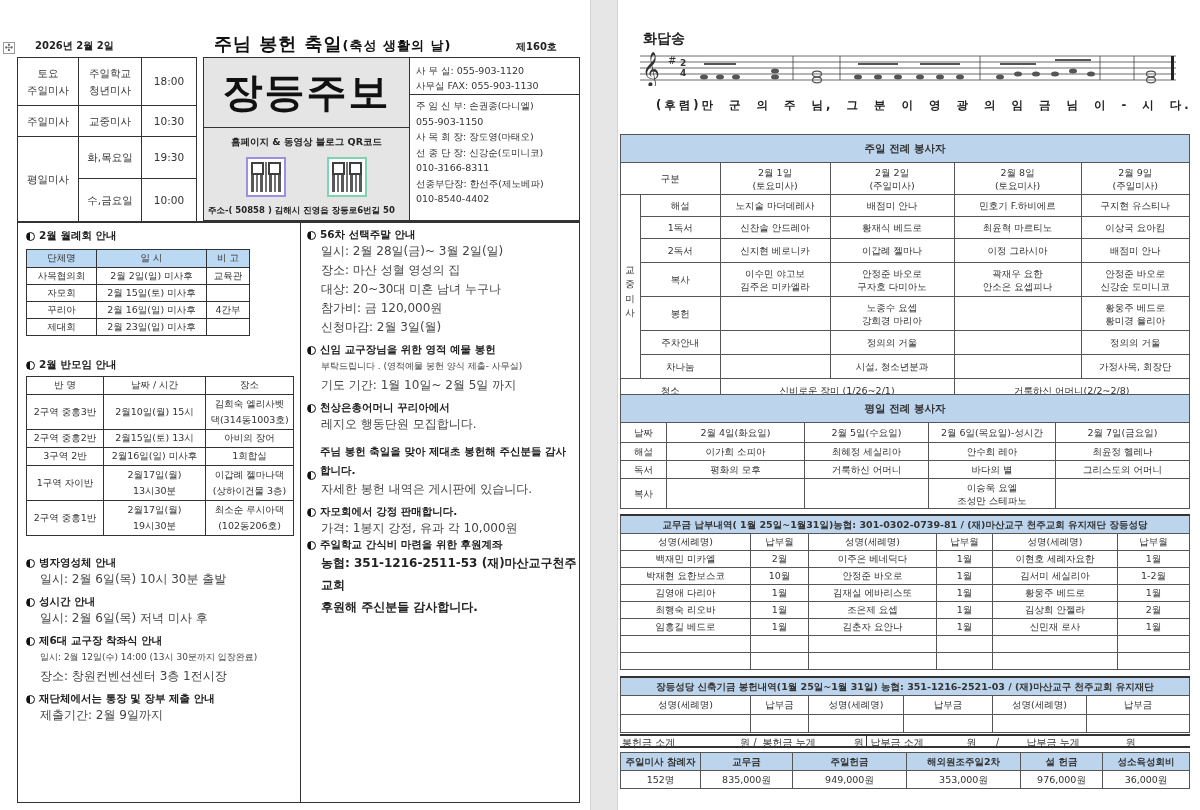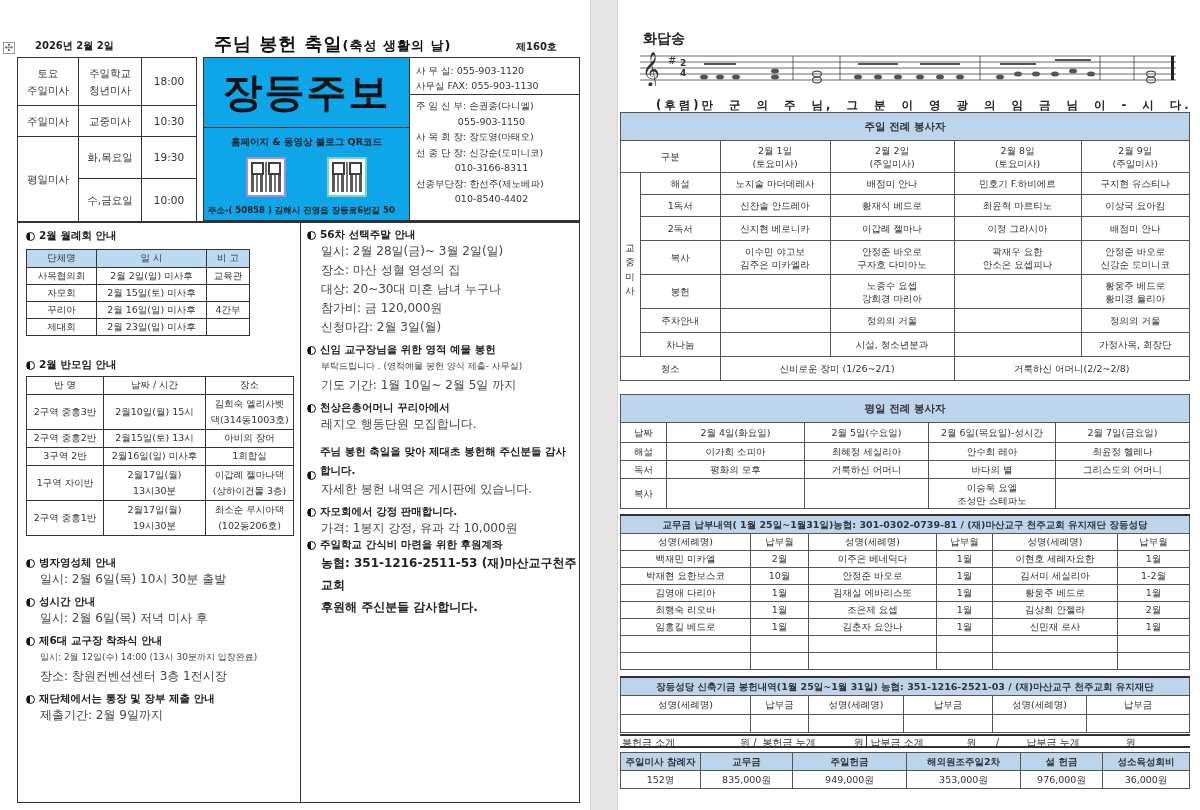--- a/index.html
+++ b/index.html
@@ -14,40 +14,40 @@
 
 
 .hdr-date { position: absolute; left: 35px; top: 39px; font-size: 10px; font-weight: bold; color: #222; }
 .hdr-title { position: absolute; left: 214px; top: 32px; font-size: 18px; font-weight: bold; color: #111; letter-spacing: 1px; }
 .hdr-title .sub { font-size: 13px; }
 .hdr-issue { position: absolute; left: 516px; top: 40px; font-size: 10px; font-weight: bold; }
 
 .mass-table { position: absolute; left: 17px; top: 57px; border-collapse: collapse; font-size: 10.5px; }
 .mass-table td { border: 1px solid #333; text-align: center; vertical-align: middle; color: #333; line-height: 17px; }
 
-.banner { position: absolute; left: 203px; top: 57px; width: 207px; height: 164px; background: #0ea5e9; border: 1px solid #333; }
+.banner { position: absolute; left: 203px; top: 57px; width: 207px; height: 164px; background: #e5e5e5; border: 1px solid #333; }
 .banner-top { height: 70px; border-bottom: 1px solid #333; display: flex; align-items: center; justify-content: center; }
 .banner-name { font-size: 40px; font-weight: bold; letter-spacing: 2px; color: #111; }
 .banner-qr-label { text-align: center; font-size: 9.5px; font-weight: bold; margin-top: 8px; }
 .qr-row { display: flex; justify-content: space-around; margin-top: 8px; padding: 0 22px; }
 .qr { width: 40px; height: 40px; padding: 3px; background: #fff; }
 .qr.purple { border: 2px solid #9a8fe0; }
 .qr.green { border: 2px solid #7fd3b0; }
 .qr-inner { width: 100%; height: 100%; background:
   repeating-linear-gradient(90deg, #222 0 3px, #fff 3px 5px, #444 5px 7px, #fff 7px 9px),
   #666; opacity: 0.75; position: relative; }
 .qr-inner::before, .qr-inner::after { content: ""; position: absolute; width: 9px; height: 9px; border: 2px solid #000; background: #fff; }
 .qr-inner::before { left: 0; top: 0; }
 .qr-inner::after { right: 0; top: 0; }
 .banner-addr { position: absolute; left: 4px; bottom: 3px; font-size: 8.5px; font-weight: bold; color: #222; }
 
 .contact { position: absolute; left: 410px; top: 57px; width: 170px; height: 164px; border: 1px solid #333; border-left: none; font-size: 9.5px; color: #333; }
 .contact-top { height: 37px; border-bottom: 1px solid #333; padding: 5px 0 0 6px; line-height: 15px; }
 .contact-bot { padding: 3px 0 0 6px; line-height: 15.5px; }
-.contact .right { text-align: center; padding-right: 12px; }
+.contact .right { text-align: left; padding-right: 12px; }
 
 
 .body-box { position: absolute; top: 221px; height: 582px; border: 1px solid #333; border-top: 2px solid #333; }
 .col1 { left: 17px; width: 284px; }
 .col2 { left: 301px; width: 279px; border-left: none; }
 
 .sec-title { font-size: 10.5px; font-weight: bold; color: #222; display: flex; align-items: center; gap: 4px; }
 .half-circle { display: inline-block; width: 9px; height: 9px; border-radius: 50%; border: 1.5px solid #111; background: linear-gradient(90deg, #111 50%, #fff 50%); }
 .sec-line { font-size: 12px; color: #444; padding-left: 14px; line-height: 19px; }
 .sec-line.bold { font-weight: bold; color: #222; }
@@ -340,21 +340,21 @@
     <g stroke="#555" stroke-width="2">
       <line x1="64" y1="14" x2="96" y2="14"></line>
         <line x1="218" y1="14" x2="258" y2="14"></line>
         <line x1="280" y1="14" x2="320" y2="14"></line>
         <line x1="360" y1="14" x2="396" y2="14"></line>
         <line x1="415" y1="10" x2="451" y2="10"></line>
     </g>
   </svg>
   <div class="lyrics">(후렴)만 군 의 주  님,  그 분 이 영 광 의  임 금 님 이 - 시  다.</div>
 
-  <table class="rtbl" style="top:112px">
+  <table class="rtbl" style="top:134px">
     <tbody>
         <tr>
           <td colspan="6" class="band">주일 전례 봉사자</td>
         </tr>
     <tr style="height:32px">
       <td colspan="2" style="width:74px">구분</td>
       <td style="width:110px">
             <div>2월 1일</div>
             <div>(토요미사)</div>
           </td>

